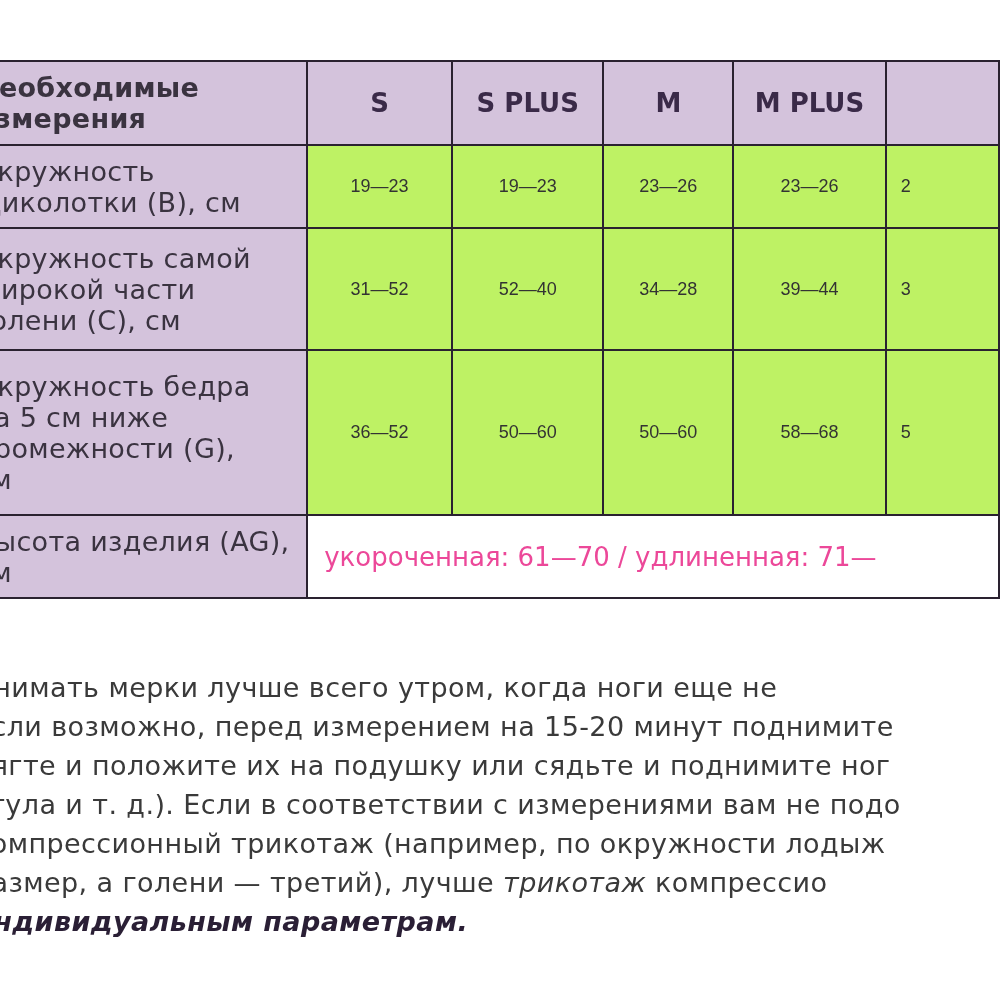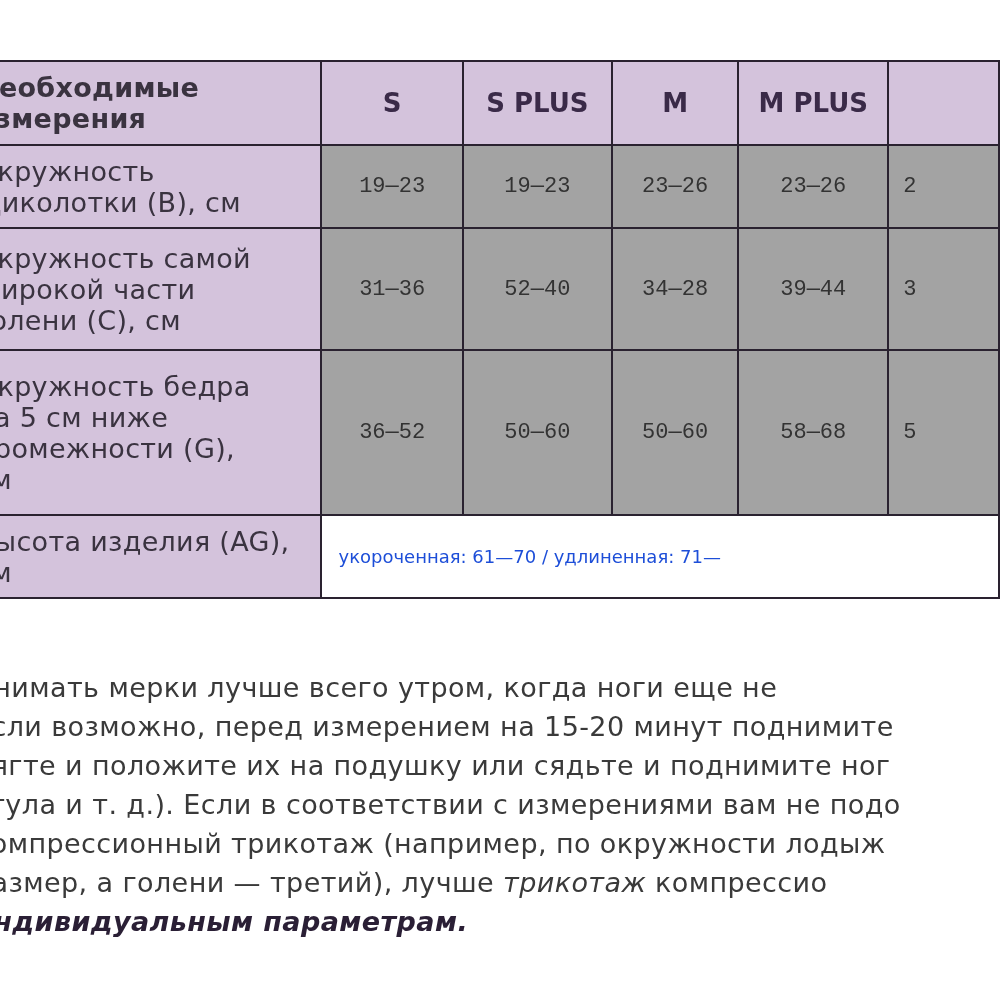--- a/index.html
+++ b/index.html
@@ -30,35 +30,35 @@
   }
   .head-cell {
     background: #d4c3dc;
     font-weight: bold;
     font-size: 26px;
     color: #3a2a48;
     text-align: center;
     height: 82px;
   }
   .val-cell {
-    background: #a3a3a3;
+    background: #bef264;
     text-align: center;
-    font-size: 22px;
+    font-size: 18px;
     color: #333333;
-    font-family: Liberation Mono, monospace;
+    font-family: Liberation Sans, sans-serif;
   }
   .c1 { width: 155px; } .c2 { width: 157px; margin-left: 48px; } .c3 { width: 138px; } .c4 { width: 158px; } .c5 { width: 120px; }
   .r-head td, .r-head th { height: 82px; }
   .r1 td { height: 81px; }
   .r2 td { height: 120px; }
   .r3 td { height: 163px; }
   .r4 td { height: 81px; }
   .span-cell {
     text-align: left; padding-left: 16px !important;
-    font-size: 18px; color: #1d4ed8; background: #fff;
+    font-size: 26px; color: #ec4899; background: #fff;
     white-space: nowrap; overflow: hidden; border-radius: 20px;
   }
   .note {
     position: absolute; left: -26px; top: 668px; width: 1060px;
     font-size: 27px; line-height: 39px; color: #3a3a3a; letter-spacing: 0.4px;
   }
   .note-line { display: block; white-space: nowrap; }
   .note .italic { font-style: italic; }
   .note .bold-italic { font-style: italic; font-weight: bold; color: #2a1f35; }
 </style>
@@ -83,21 +83,21 @@
       <td class="val-cell">19—23</td>
       <td class="val-cell">19—23</td>
       <td class="val-cell">23—26</td>
       <td class="val-cell">23—26</td>
       <td class="val-cell" style="text-align:left;padding-left:14px;">2</td>
     </tr>
     <tr class="r2">
       <td class="label-cell">Окружность самой
 широкой части
 голени (C), см</td>
-      <td class="val-cell">31—36</td>
+      <td class="val-cell">31—52</td>
       <td class="val-cell">52—40</td>
       <td class="val-cell">34—28</td>
       <td class="val-cell">39—44</td>
       <td class="val-cell" style="text-align:left;padding-left:14px;">3</td>
     </tr>
     <tr class="r3">
       <td class="label-cell">Окружность бедра
 на 5 см ниже
 промежности (G),
 см</td>

